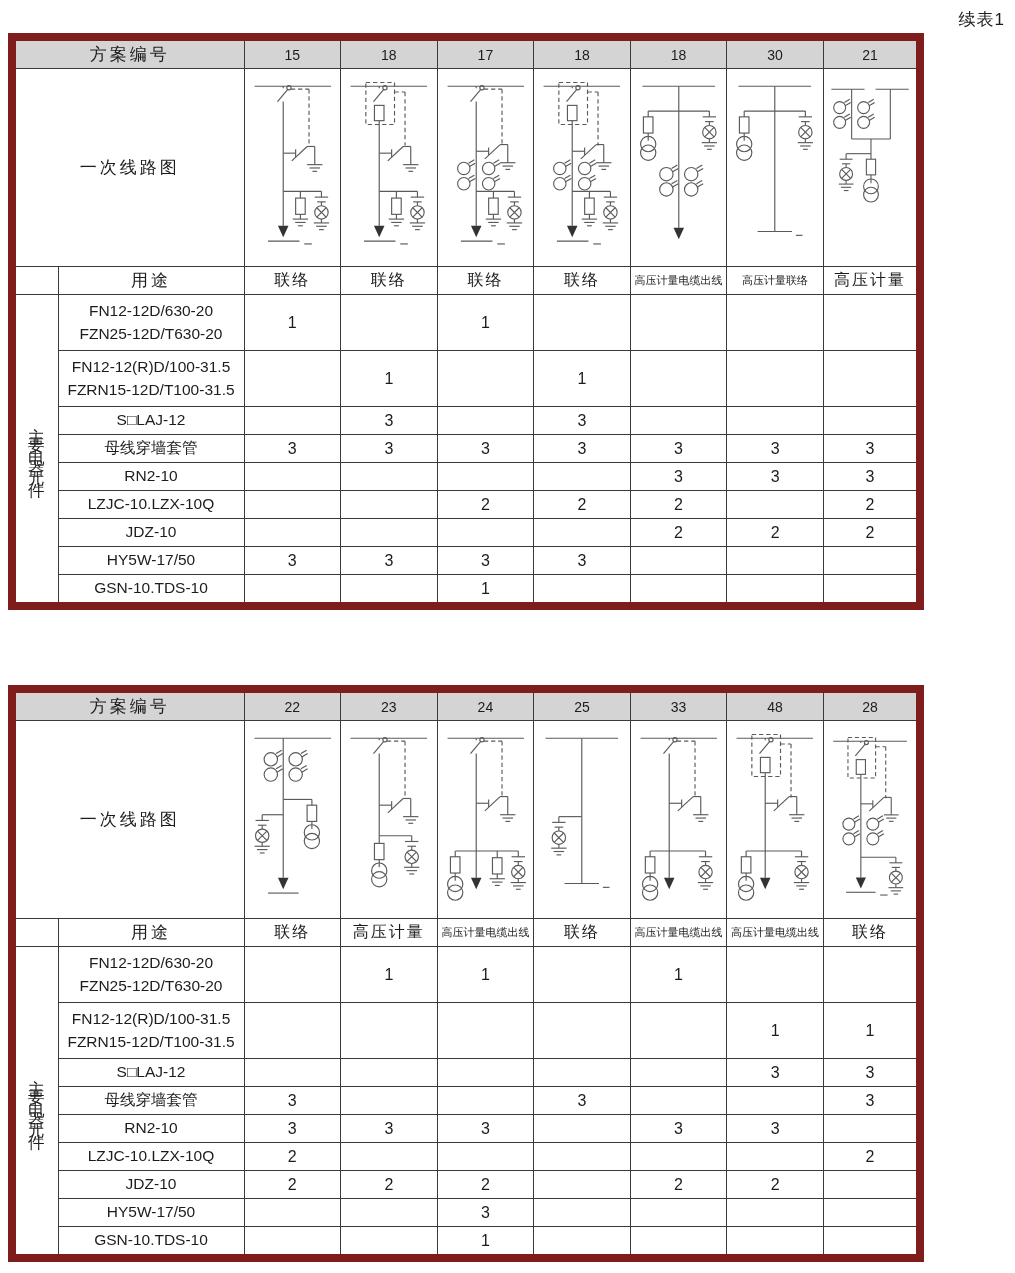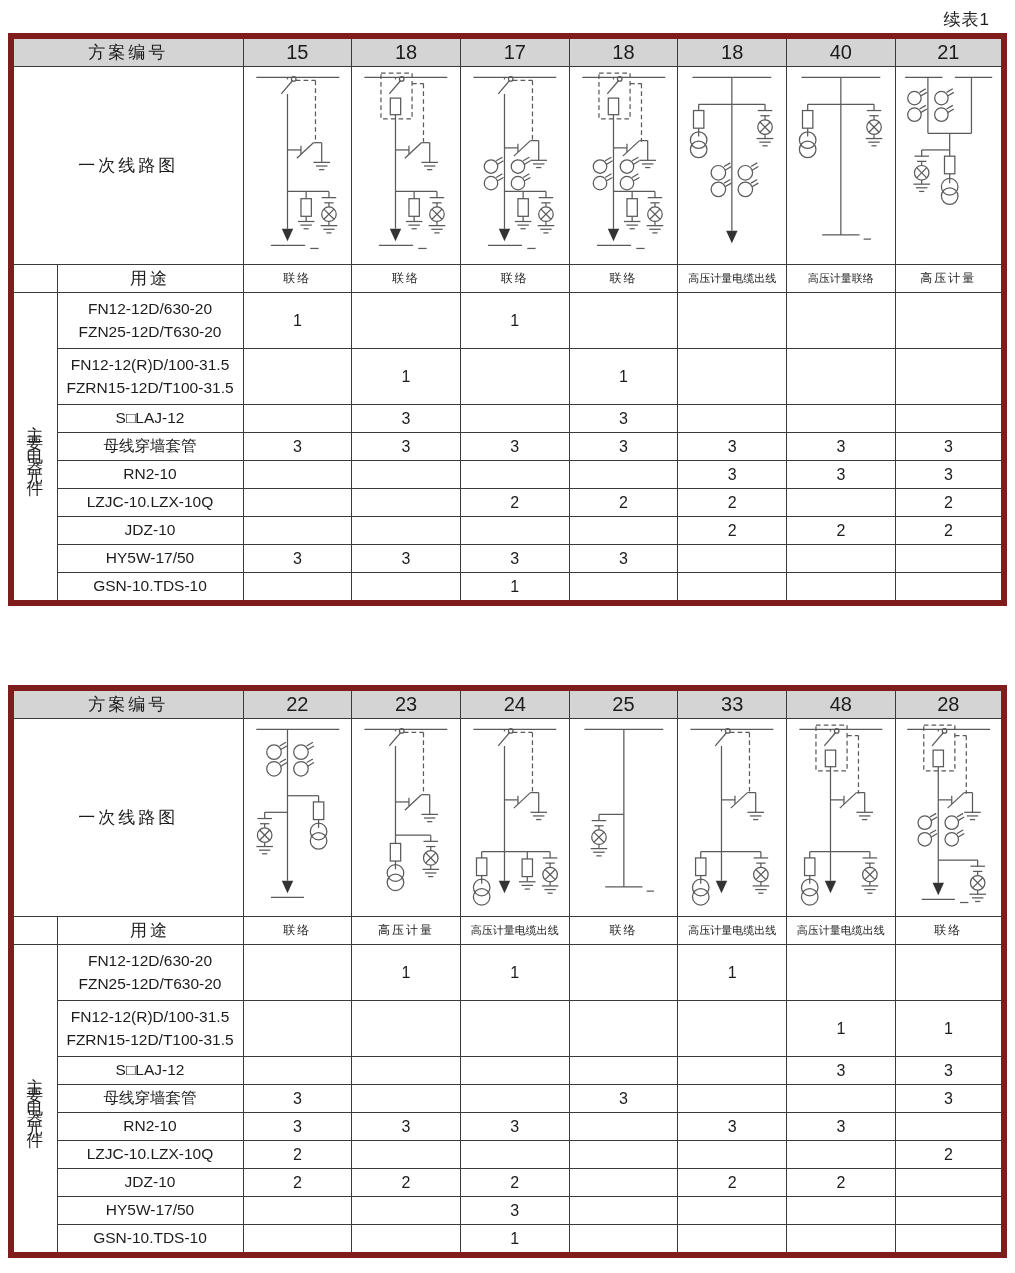--- a/index.html
+++ b/index.html
@@ -1,29 +1,29 @@
 <!DOCTYPE html>
 <html><head>
 <meta charset="utf-8">
 <style>
   html,body{margin:0;padding:0;background:#ffffff;}
   body{width:1015px;height:1273px;position:relative;font-family:"Liberation Sans","DejaVu Sans",sans-serif;color:#1c1c1c;}
   .page{position:absolute;inset:0;}
-  .cont-title{position:absolute;top:8px;right:25px;font-size:17px;letter-spacing:1px;}
-  table.spec{position:absolute;left:8px;width:999px;border-collapse:collapse;table-layout:fixed;border:6px solid #7f1d1d;}
+  .cont-title{position:absolute;top:8px;right:10px;font-size:17px;letter-spacing:1px;}
+  table.spec{position:absolute;left:8px;width:916px;border-collapse:collapse;table-layout:fixed;border:8px solid #7f1d1d;}
   #t0{top:33px;} #t1{top:685px;}
   table.spec td{border:1px solid #3a3a3a;padding:0;text-align:center;vertical-align:middle;overflow:hidden;}
   .h-hdr td{height:27px;}
   .h-usage td{height:27px;font-family:Liberation Serif, serif;}
   .h-tall td{height:55px;}
   .h-std td{height:27px;}
   td.hdr{background:#d4d4d4;}
-  td.num{font-size:20px;margin-top:20px;}
+  td.num{font-size:14px;margin-top:20px;}
   td.rowlabel{font-size:17px;letter-spacing:3px;}
-  td.usage{font-size:12px;letter-spacing:2px;}
+  td.usage{font-size:16px;letter-spacing:2px;}
   td.usage.small{font-size:11px;letter-spacing:0;}
   td.comp{text-align:left;padding-left:7px;font-size:15.5px;white-space:pre-line;line-height:1.45;margin-top:17px;}
   td.cnt{font-size:16px;}
   td.vert{vertical-align:middle;}
   td.vert div{writing-mode:vertical-lr;text-orientation:upright;letter-spacing:11px;font-size:16.5px;display:inline-block;margin:auto;}
   td.diag{background:#fff;}
   svg.dsvg{display:block;width:100%;height:197px;}
 </style>
 </head>
 <body>
@@ -36,21 +36,21 @@
         <col style="width:186px">
       </colgroup>
     <tbody>
         <tr class="h-hdr">
           <td class="hdr rowlabel" colspan="2">方案编号</td>
           <td class="hdr num">15</td>
           <td class="hdr num">18</td>
           <td class="hdr num">17</td>
           <td class="hdr num">18</td>
           <td class="hdr num">18</td>
-          <td class="hdr num">40</td>
+          <td class="hdr num">30</td>
           <td class="hdr num">21</td>
         </tr>
         <tr class="h-diag">
           <td class="rowlabel" colspan="2">一次线路图</td>
           <td class="diag">
             <svg viewBox="0 0 100 190" class="dsvg" fill="none" stroke="#5a5a5a" stroke-width="1.2">
               <line x1="10" y1="10" x2="90" y2="10"></line>
               <line x1="40" y1="10" x2="40" y2="12"></line>
               <line x1="34" y1="26" x2="45" y2="13"></line>
               <circle cx="46" cy="11.5" r="2.2"></circle>

